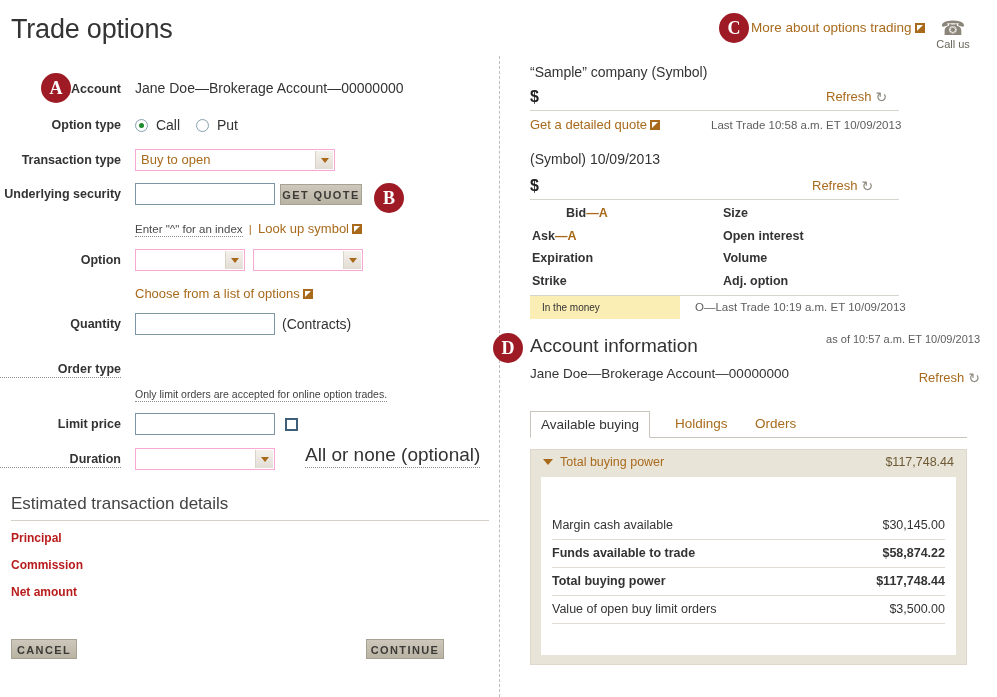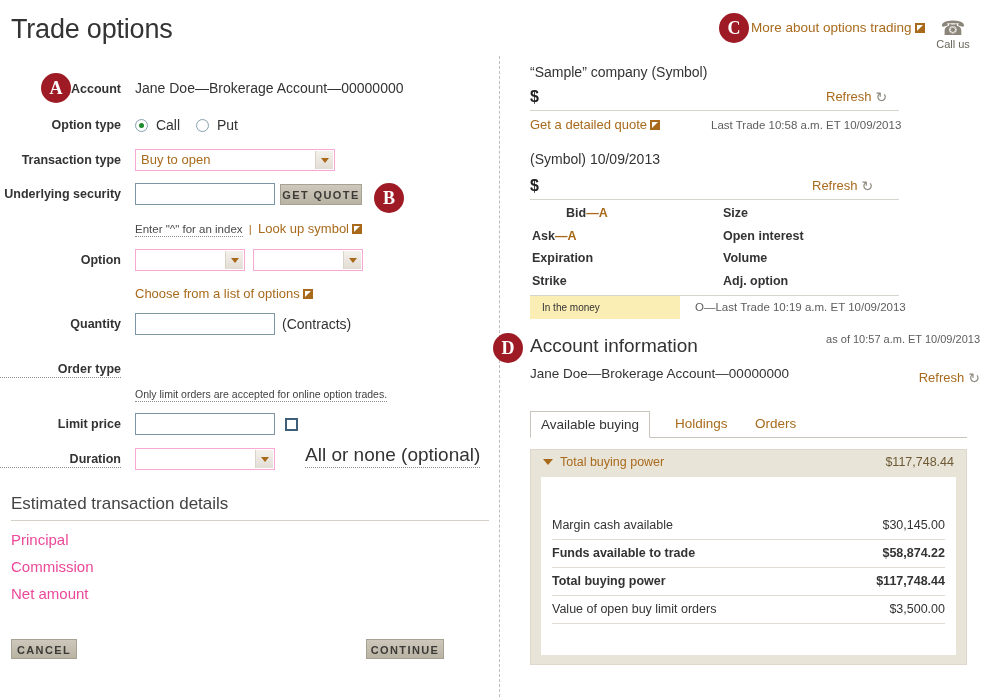--- a/index.html
+++ b/index.html
@@ -139,21 +139,21 @@
   #est-title {
     position: absolute; left: 11px; top: 494px;
     font-size: 17px; color: #444444;
   }
   #est-rule {
     position: absolute; left: 11px; top: 520px;
     width: 478px; height: 1px; background: #d4d0c8;
   }
   .est-item {
     position: absolute; left: 11px;
-    font-size: 15px; font-weight: normal; color: #ec4899;
+    font-size: 12px; font-weight: bold; color: #b91c1c;
   }
 
   
   #vdivider {
     position: absolute; left: 499px; top: 56px;
     width: 0; height: 641px;
     border-left: 1px dashed #bdbdbd;
   }
 
   

